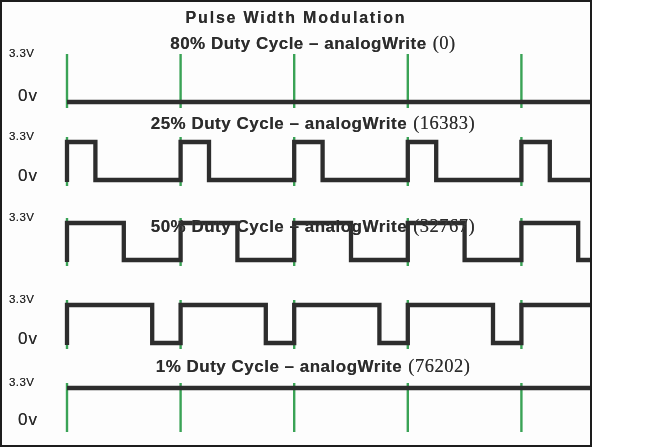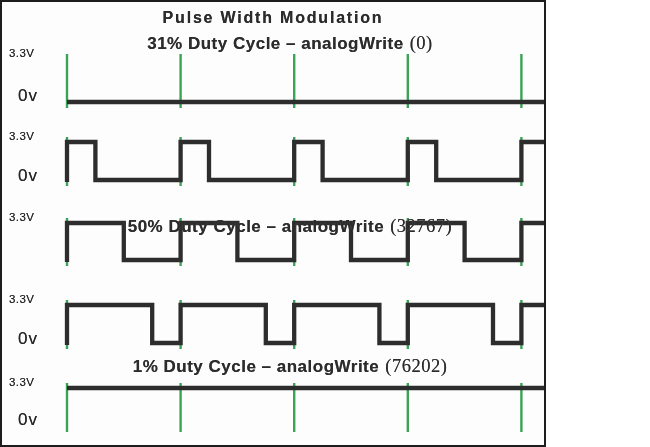--- a/index.html
+++ b/index.html
@@ -1,18 +1,18 @@
 <!DOCTYPE html>
 <html><head>
 <meta charset="utf-8">
 <style>
   html, body { margin: 0; padding: 0; background: #ffffff; }
   .frame {
     position: relative;
-    width: 546px;
+    width: 592px;
     height: 447px;
     box-sizing: border-box;
     background: #fdfdfd;
     border: 2px solid #1d1d1d;
     overflow: hidden;
     font-family: "Liberation Sans", sans-serif;
   }
   #wave-svg {
     position: absolute;
     top: 0; left: 0;
@@ -109,25 +109,28 @@
       <line x1="292.2" y1="381" x2="292.2" y2="430" stroke="#3aa356" stroke-width="2.4"></line>
       <line x1="405.79999999999995" y1="381" x2="405.79999999999995" y2="430" stroke="#3aa356" stroke-width="2.4"></line>
       <line x1="519.4" y1="381" x2="519.4" y2="430" stroke="#3aa356" stroke-width="2.4"></line>
       <line x1="633" y1="381" x2="633" y2="430" stroke="#3aa356" stroke-width="2.4"></line>
       <line x1="65" y1="386" x2="633" y2="386" stroke="#2d2d2d" stroke-width="4.5"></line>
     </svg>
 
   <div class="title">Pulse Width Modulation</div>
 
   <div class="heading h-s0">
-    <span>31% Duty Cycle – analogWrite</span><span class="val">(0)</span>
+    <span>80% Duty Cycle – analogWrite</span><span class="val">(0)</span>
   </div>
   <div class="vhigh vh-s0">3.3V</div>
   <div class="vlow vl-s0">0v</div>
 
+  <div class="heading h-s1">
+    <span>25% Duty Cycle – analogWrite</span><span class="val">(16383)</span>
+  </div>
   <div class="vhigh vh-s1">3.3V</div>
   <div class="vlow vl-s1">0v</div>
 
   <div class="heading h-s2">
     <span>50% Duty Cycle – analogWrite</span><span class="val">(32767)</span>
   </div>
   <div class="vhigh vh-s2">3.3V</div>
   <div class="vlow vl-s2"></div>
 
   <div class="vhigh vh-s3">3.3V</div>

